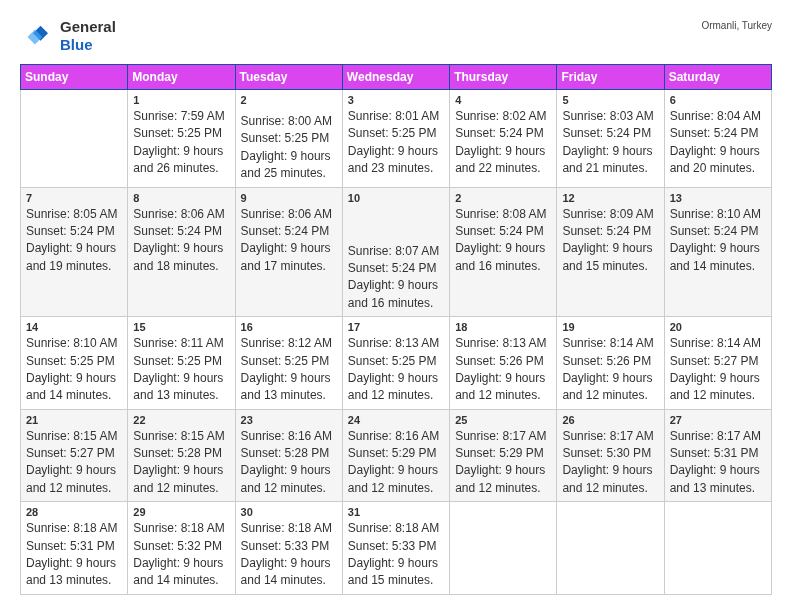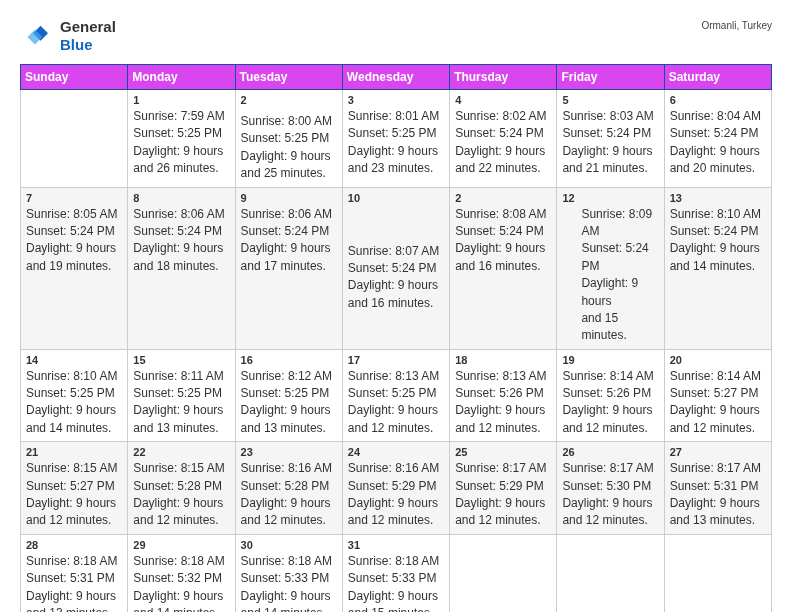--- a/index.html
+++ b/index.html
@@ -201,21 +201,21 @@
           </td>
           <td>
             <span class="day-number">2</span>
             <div class="day-info" style="white-space: pre-line;">Sunrise: 8:08 AM
 Sunset: 5:24 PM
 Daylight: 9 hours
 and 16 minutes.</div>
           </td>
           <td>
             <span class="day-number">12</span>
-            <div class="day-info" style="white-space: pre-line; margin-left: 19px;">Sunrise: 8:09 AM
+            <div class="day-info" style="white-space: pre-line;">Sunrise: 8:09 AM
 Sunset: 5:24 PM
 Daylight: 9 hours
 and 15 minutes.</div>
           </td>
           <td>
             <span class="day-number">13</span>
             <div class="day-info" style="white-space: pre-line;">Sunrise: 8:10 AM
 Sunset: 5:24 PM
 Daylight: 9 hours
 and 14 minutes.</div>

